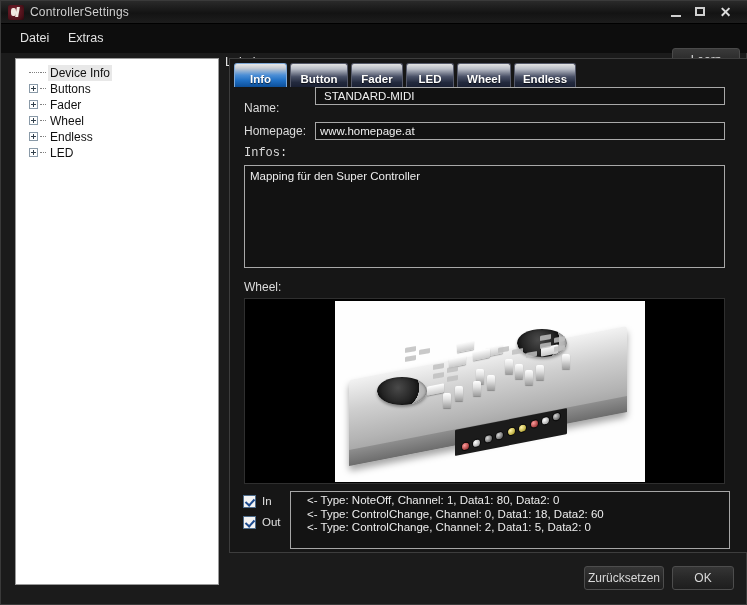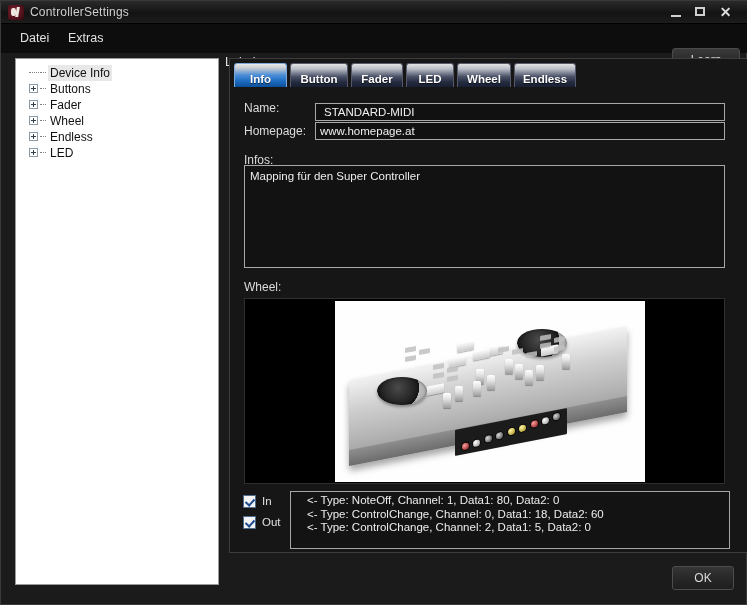--- a/index.html
+++ b/index.html
@@ -245,25 +245,25 @@
     position: absolute;
     background: #111111;
     border: 1px solid #a8a8a8;
     box-sizing: border-box;
     color: #f0f0f0;
     font-size: 11.5px;
     font-family: "Liberation Sans", sans-serif;
     padding: 2px 4px;
     cursor: text;
   }
-  #input-name  { left: 85px; top: 44px; width: 410px; height: 18px; padding-left: 8px; }
+  #input-name  { left: 85px; top: 28px; width: 410px; height: 18px; padding-left: 8px; }
   #input-home  { left: 85px; top: 63px; width: 410px; height: 18px; }
   #label-name  { left: 14px; top: 42px; }
   #label-home  { left: 14px; top: 65px; }
-  #label-infos { left: 14px; top: 94px; }
+  #label-infos { left: 14px; top: 87px; font-family: Liberation Mono, monospace; }
   #label-bild  { left: 14px; top: 221px; }
 
   #infos-area {
     position: absolute;
     left: 14px; top: 106px;
     width: 481px; height: 103px;
     background: #121212;
     border: 1px solid #a8a8a8;
     box-sizing: border-box;
     color: #ededed;
@@ -581,15 +581,16 @@
       <span class="chkbox"></span>
       <span class="txt">Out</span>
     </div>
     <div id="log-box">
         <div class="log-line">&lt;- Type: NoteOff, Channel: 1, Data1: 80, Data2: 0</div>
         <div class="log-line">&lt;- Type: ControlChange, Channel: 0, Data1: 18, Data2: 60</div>
         <div class="log-line">&lt;- Type: ControlChange, Channel: 2, Data1: 5, Data2: 0</div>
       </div>
   </div>
 
+  <div class="dlg-button" id="btn-reset">Zurücksetzen</div>
   <div class="dlg-button" id="btn-ok">OK</div>
 
 </div>
 
 </body></html>

